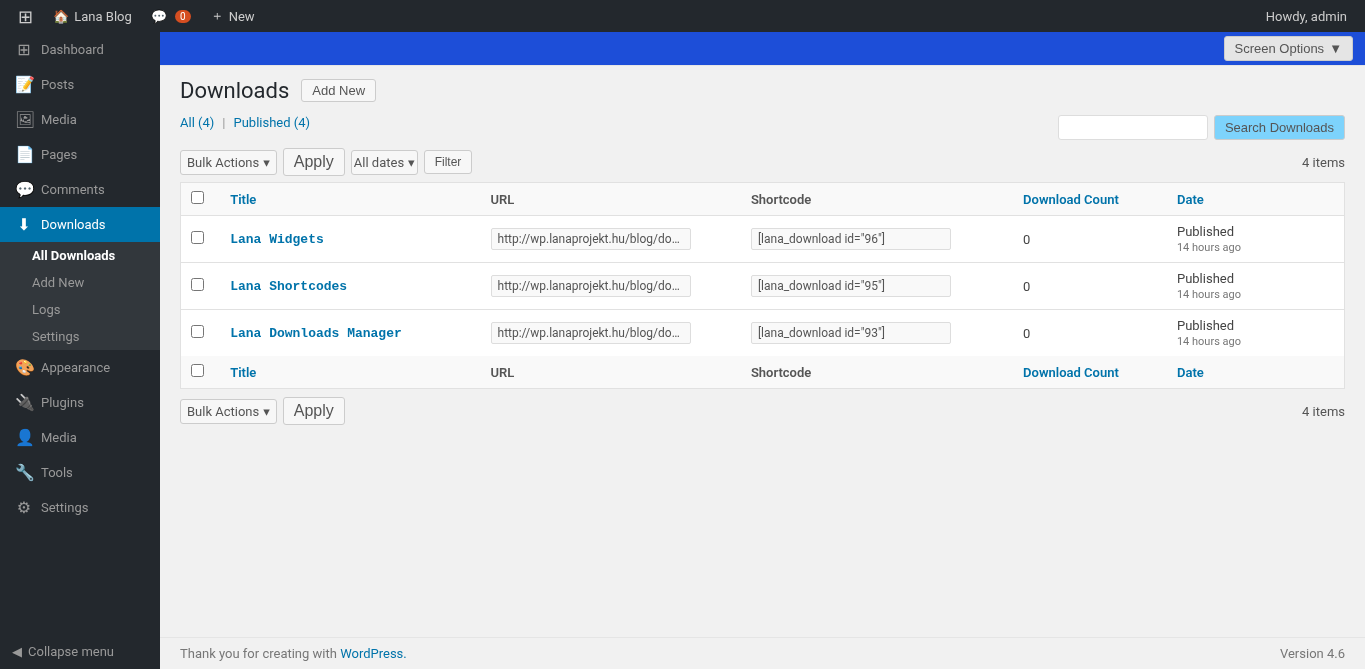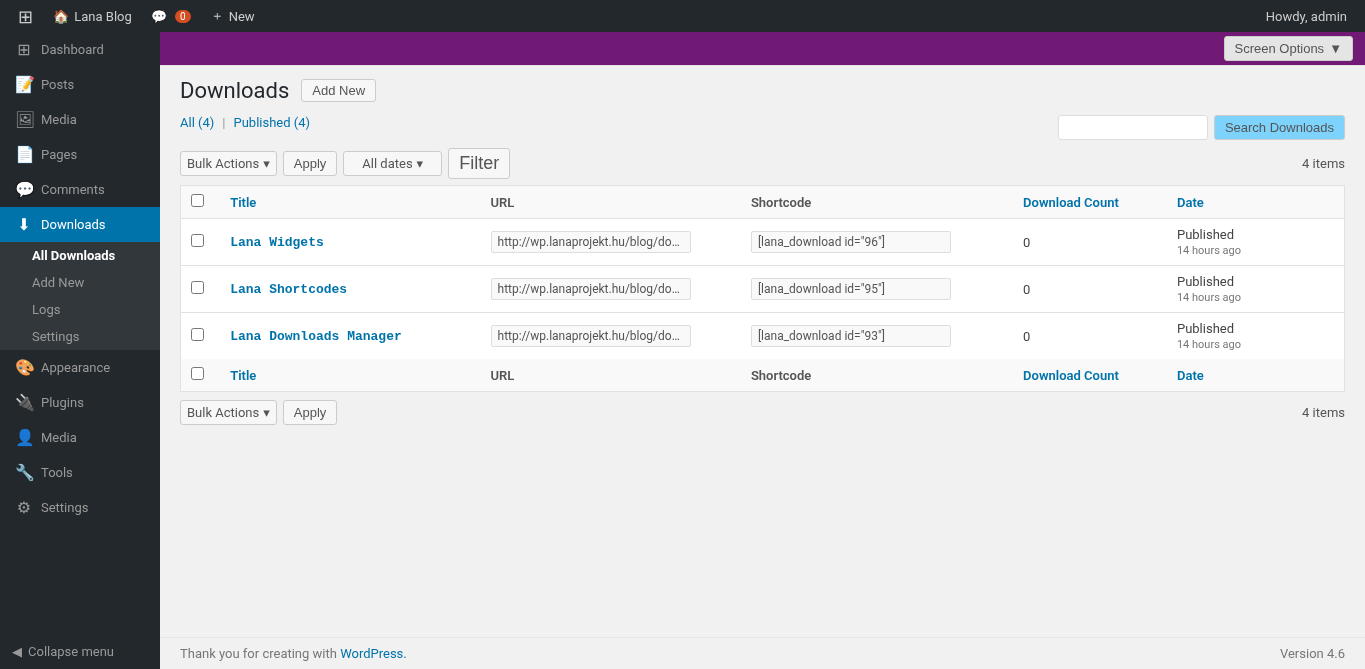--- a/index.html
+++ b/index.html
@@ -76,21 +76,21 @@
       flex: 1;
       overflow-y: auto;
       background: #f1f1f1;
       padding: 0;
       display: flex;
       flex-direction: column;
     }
 
     
     #screen-options-bar {
-      background: #701a75;
+      background: #1d4ed8;
       display: flex;
       justify-content: flex-end;
       padding: 4px 12px;
       border-bottom: 1px solid #e5e5e5;
     }
     .screen-options-btn {
       background: #e5e5e5;
       border: 1px solid #ccc;
       border-radius: 3px;
       padding: 4px 10px;
@@ -181,44 +181,44 @@
       display: flex;
       align-items: center;
       gap: 4px;
     }
 
     .apply-btn {
       background: #f7f7f7;
       border: 1px solid #ccc;
       border-radius: 3px;
       padding: 4px 10px;
-      font-size: 13px;
+      font-size: 16px;
       cursor: pointer;
       color: #555;
     }
 
     .date-select {
       background: #f7f7f7;
       border: 1px solid #ccc;
       border-radius: 3px;
-      padding: 4px 18px;
+      padding: 4px 2px;
       font-size: 13px;
       cursor: pointer;
       color: #555;
       display: flex;
       align-items: center;
       gap: 4px;
     }
 
     .filter-btn {
       background: #f7f7f7;
       border: 1px solid #ccc;
       border-radius: 3px;
       padding: 4px 10px;
-      font-size: 18px;
+      font-size: 12px;
       cursor: pointer;
       color: #555;
     }
 
     
     .wp-table {
       width: 100%;
       border-collapse: collapse;
       background: #fff;
       border: 1px solid #e1e1e1;

